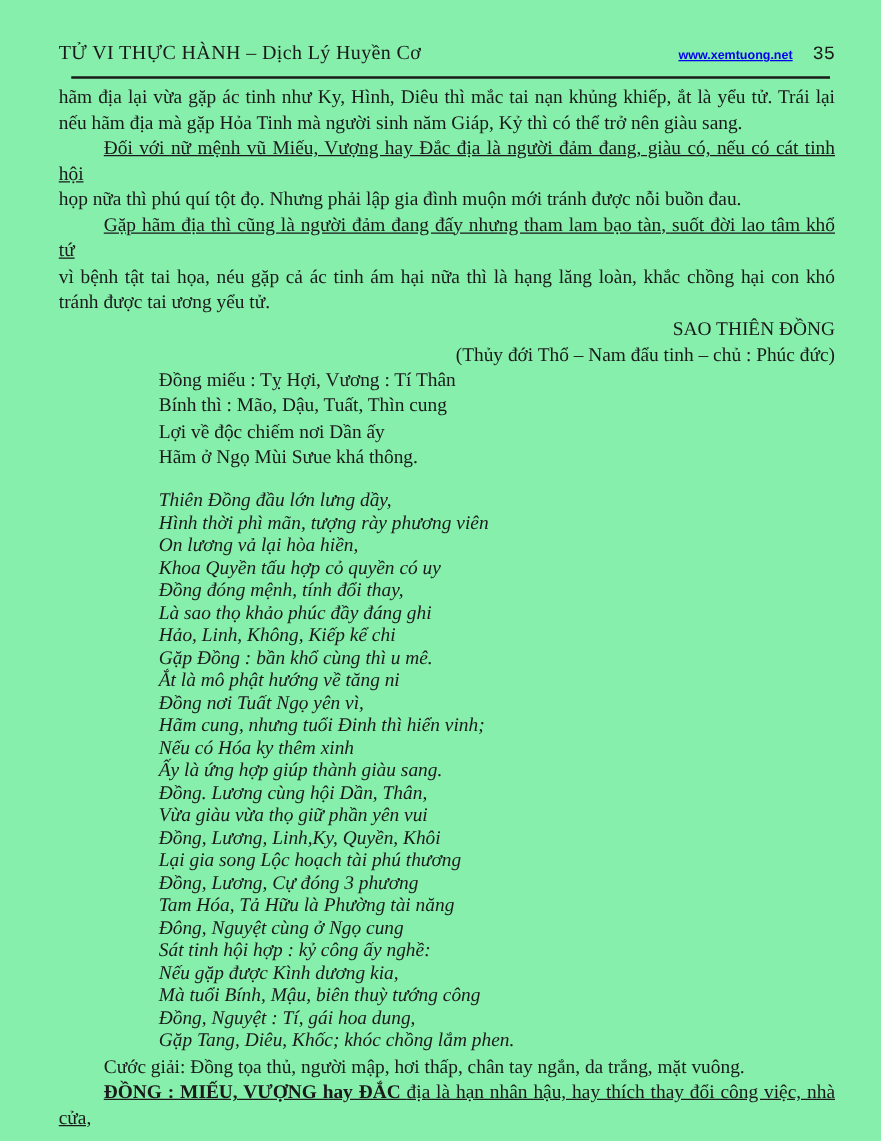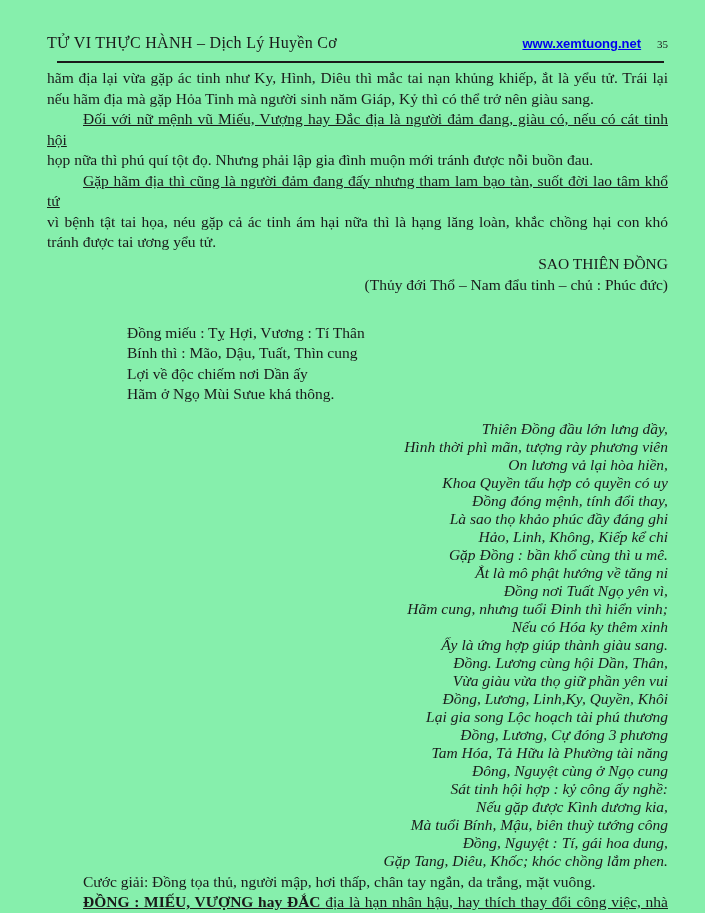--- a/index.html
+++ b/index.html
@@ -14,37 +14,37 @@
     font-size:15.5px;
     overflow:hidden;
   }
   .hdr {
     display:flex; justify-content:space-between; align-items:baseline;
   }
   .hdr-title { font-size:16px; letter-spacing:0.3px; white-space:nowrap; }
   .hdr-right { white-space:nowrap; }
   .hdr-link {
     font-family:"Liberation Sans", sans-serif;
-    font-weight:bold; font-size:13px;
+    font-weight:bold; font-size:10px;
     color:#0000ee; text-decoration:underline;
     cursor:pointer;
     margin-left:47px;
   }
-  .hdr-pagenum { font-size:11px; margin-left:12px; }
+  .hdr-pagenum { font-size:15px; margin-left:12px;font-family:Liberation Mono, monospace; }
   .rule { height:2px; background:#1a1a1a; margin:9px 4px 5px 10px; }
 
   .bline { line-height:20.5px; }
   .just { text-align:justify; text-align-last:justify; }
   .ind { text-indent:36px;text-decoration:underline; }
   .center { text-align:right; line-height:21px; }
 
-  .verse { margin-left:80px;margin-top:28px; }
+  .verse { margin-left:80px; }
   .qline { line-height:20.5px; white-space:nowrap; }
   .poem { font-style:italic; margin-top:15px; }
-  .pline { line-height:18px; white-space:nowrap;text-align:right; }
+  .pline { line-height:18px; white-space:nowrap; }
 
   .cuoc { line-height:20.5px; text-indent:36px; margin-top:2px; }
   .dong-lead { font-weight:bold; }
 </style>
 </head>
 <body>
 
 <div class="page">
 
   <div class="hdr">

